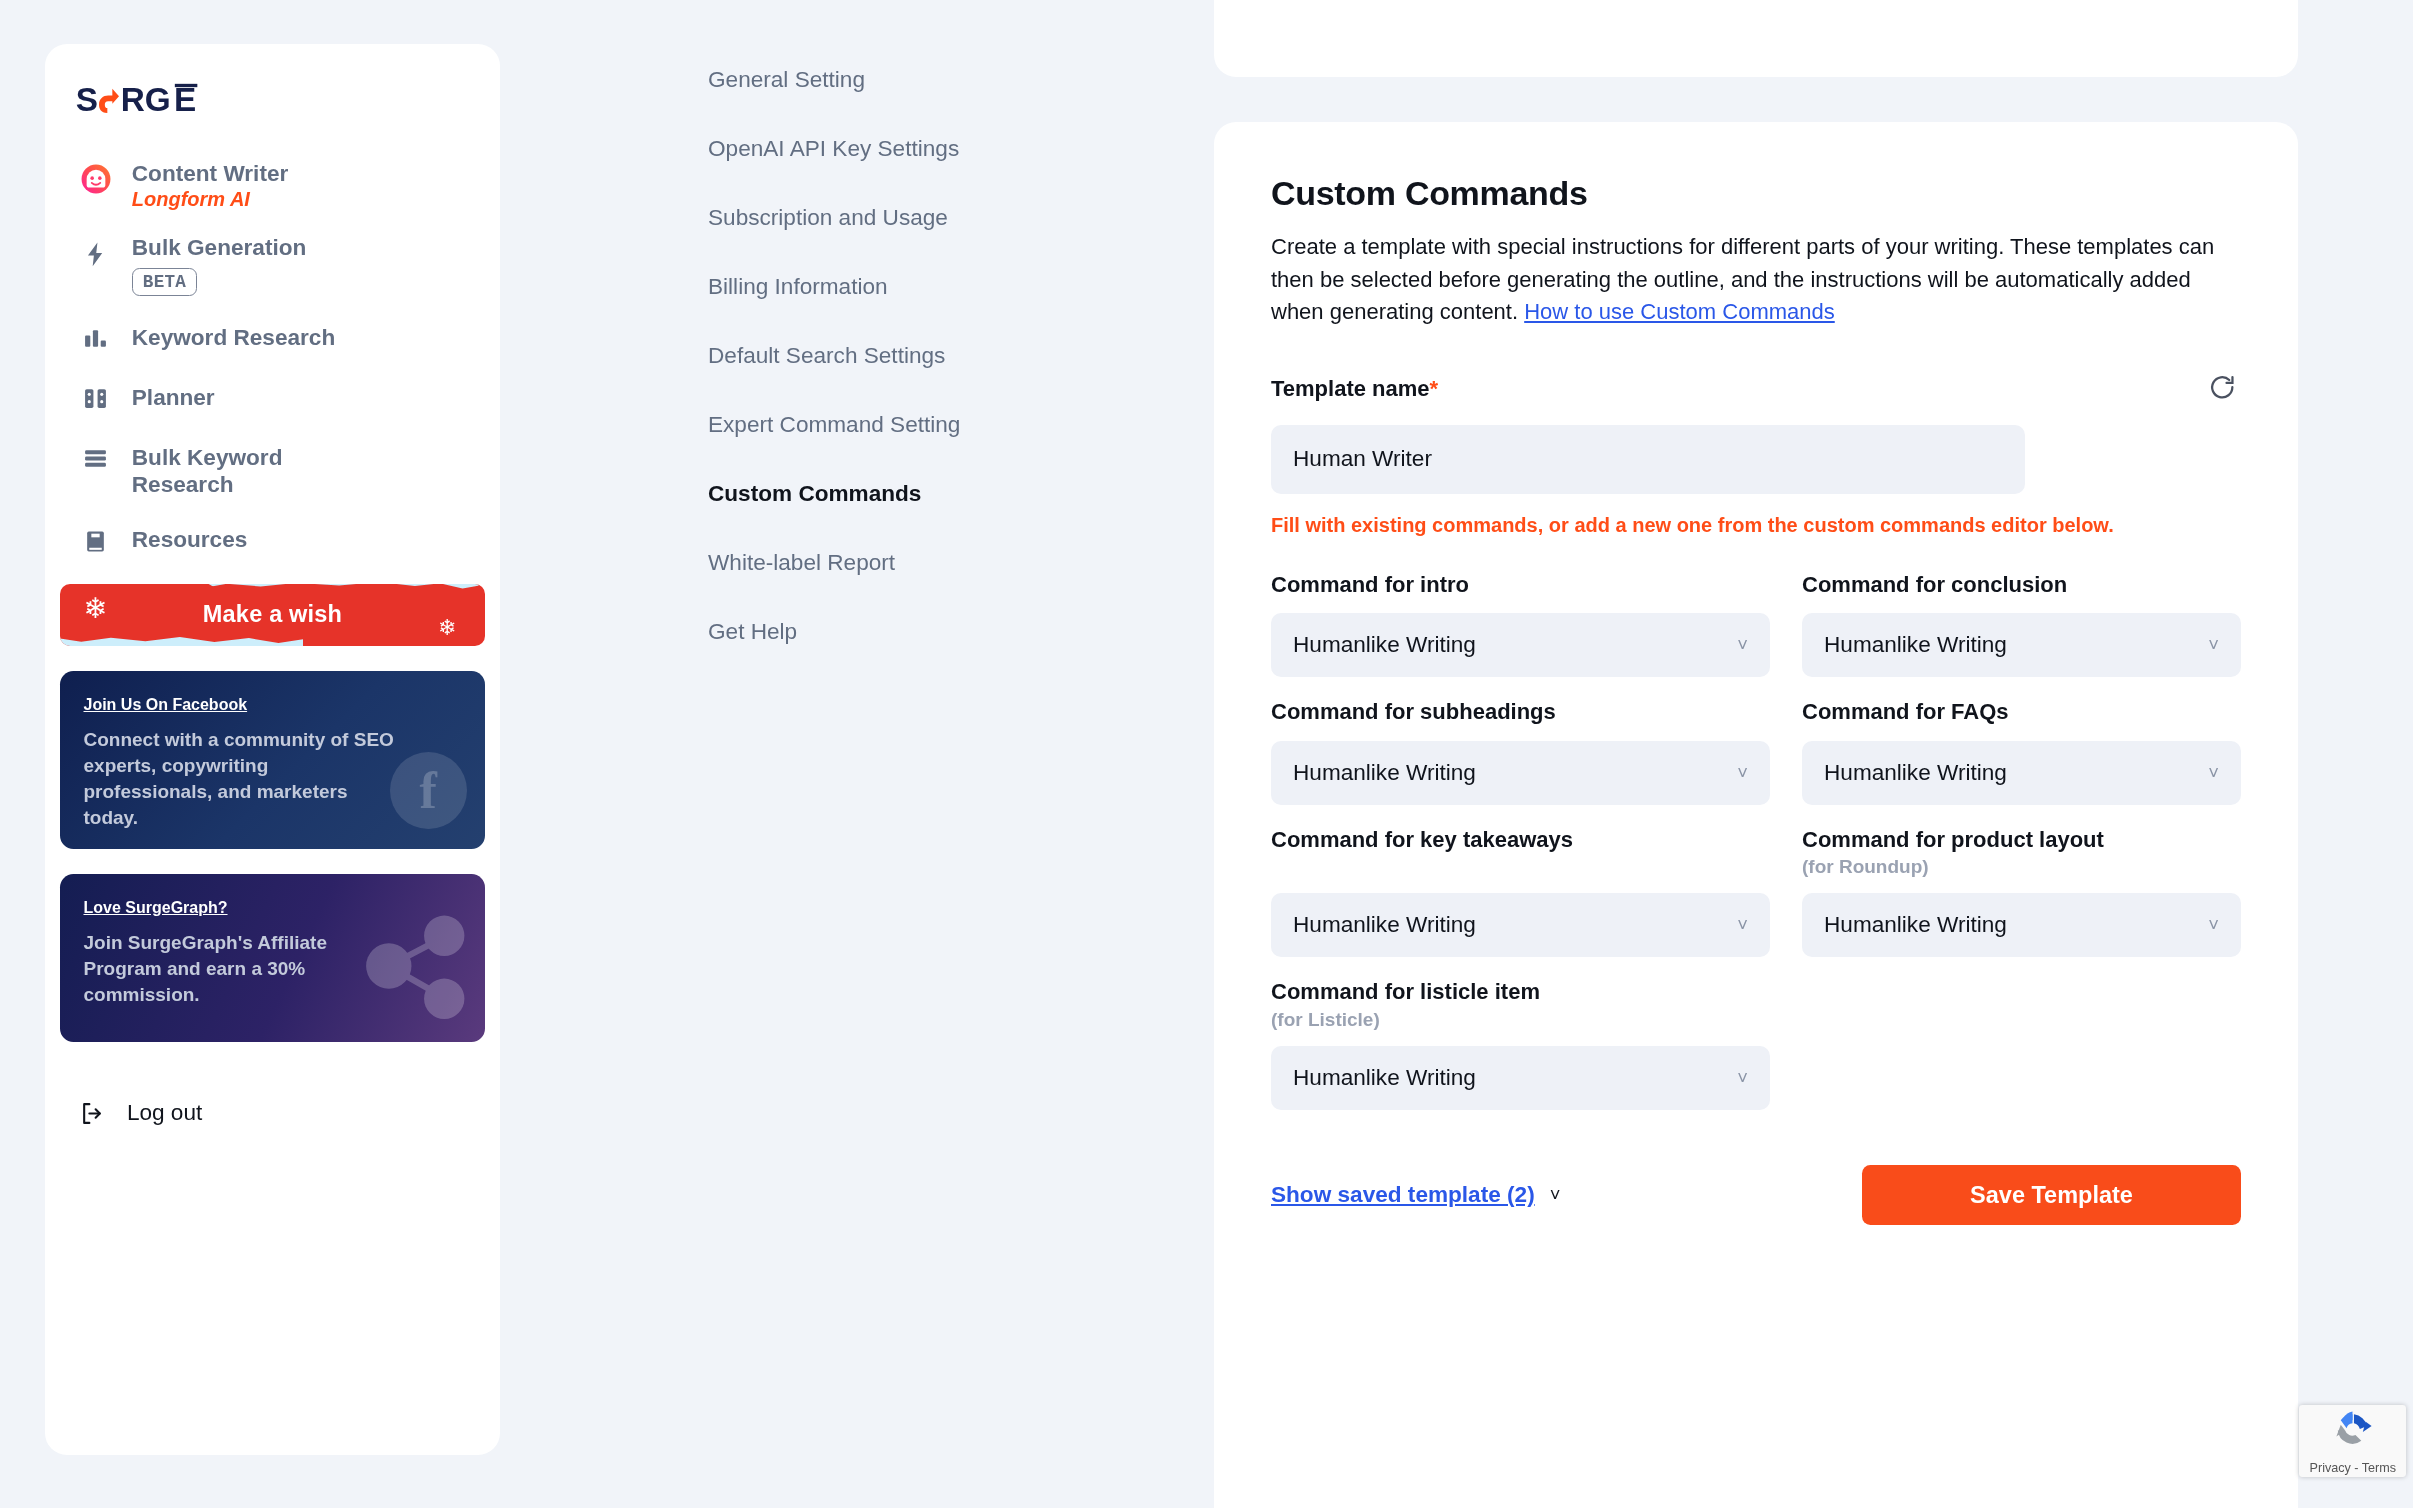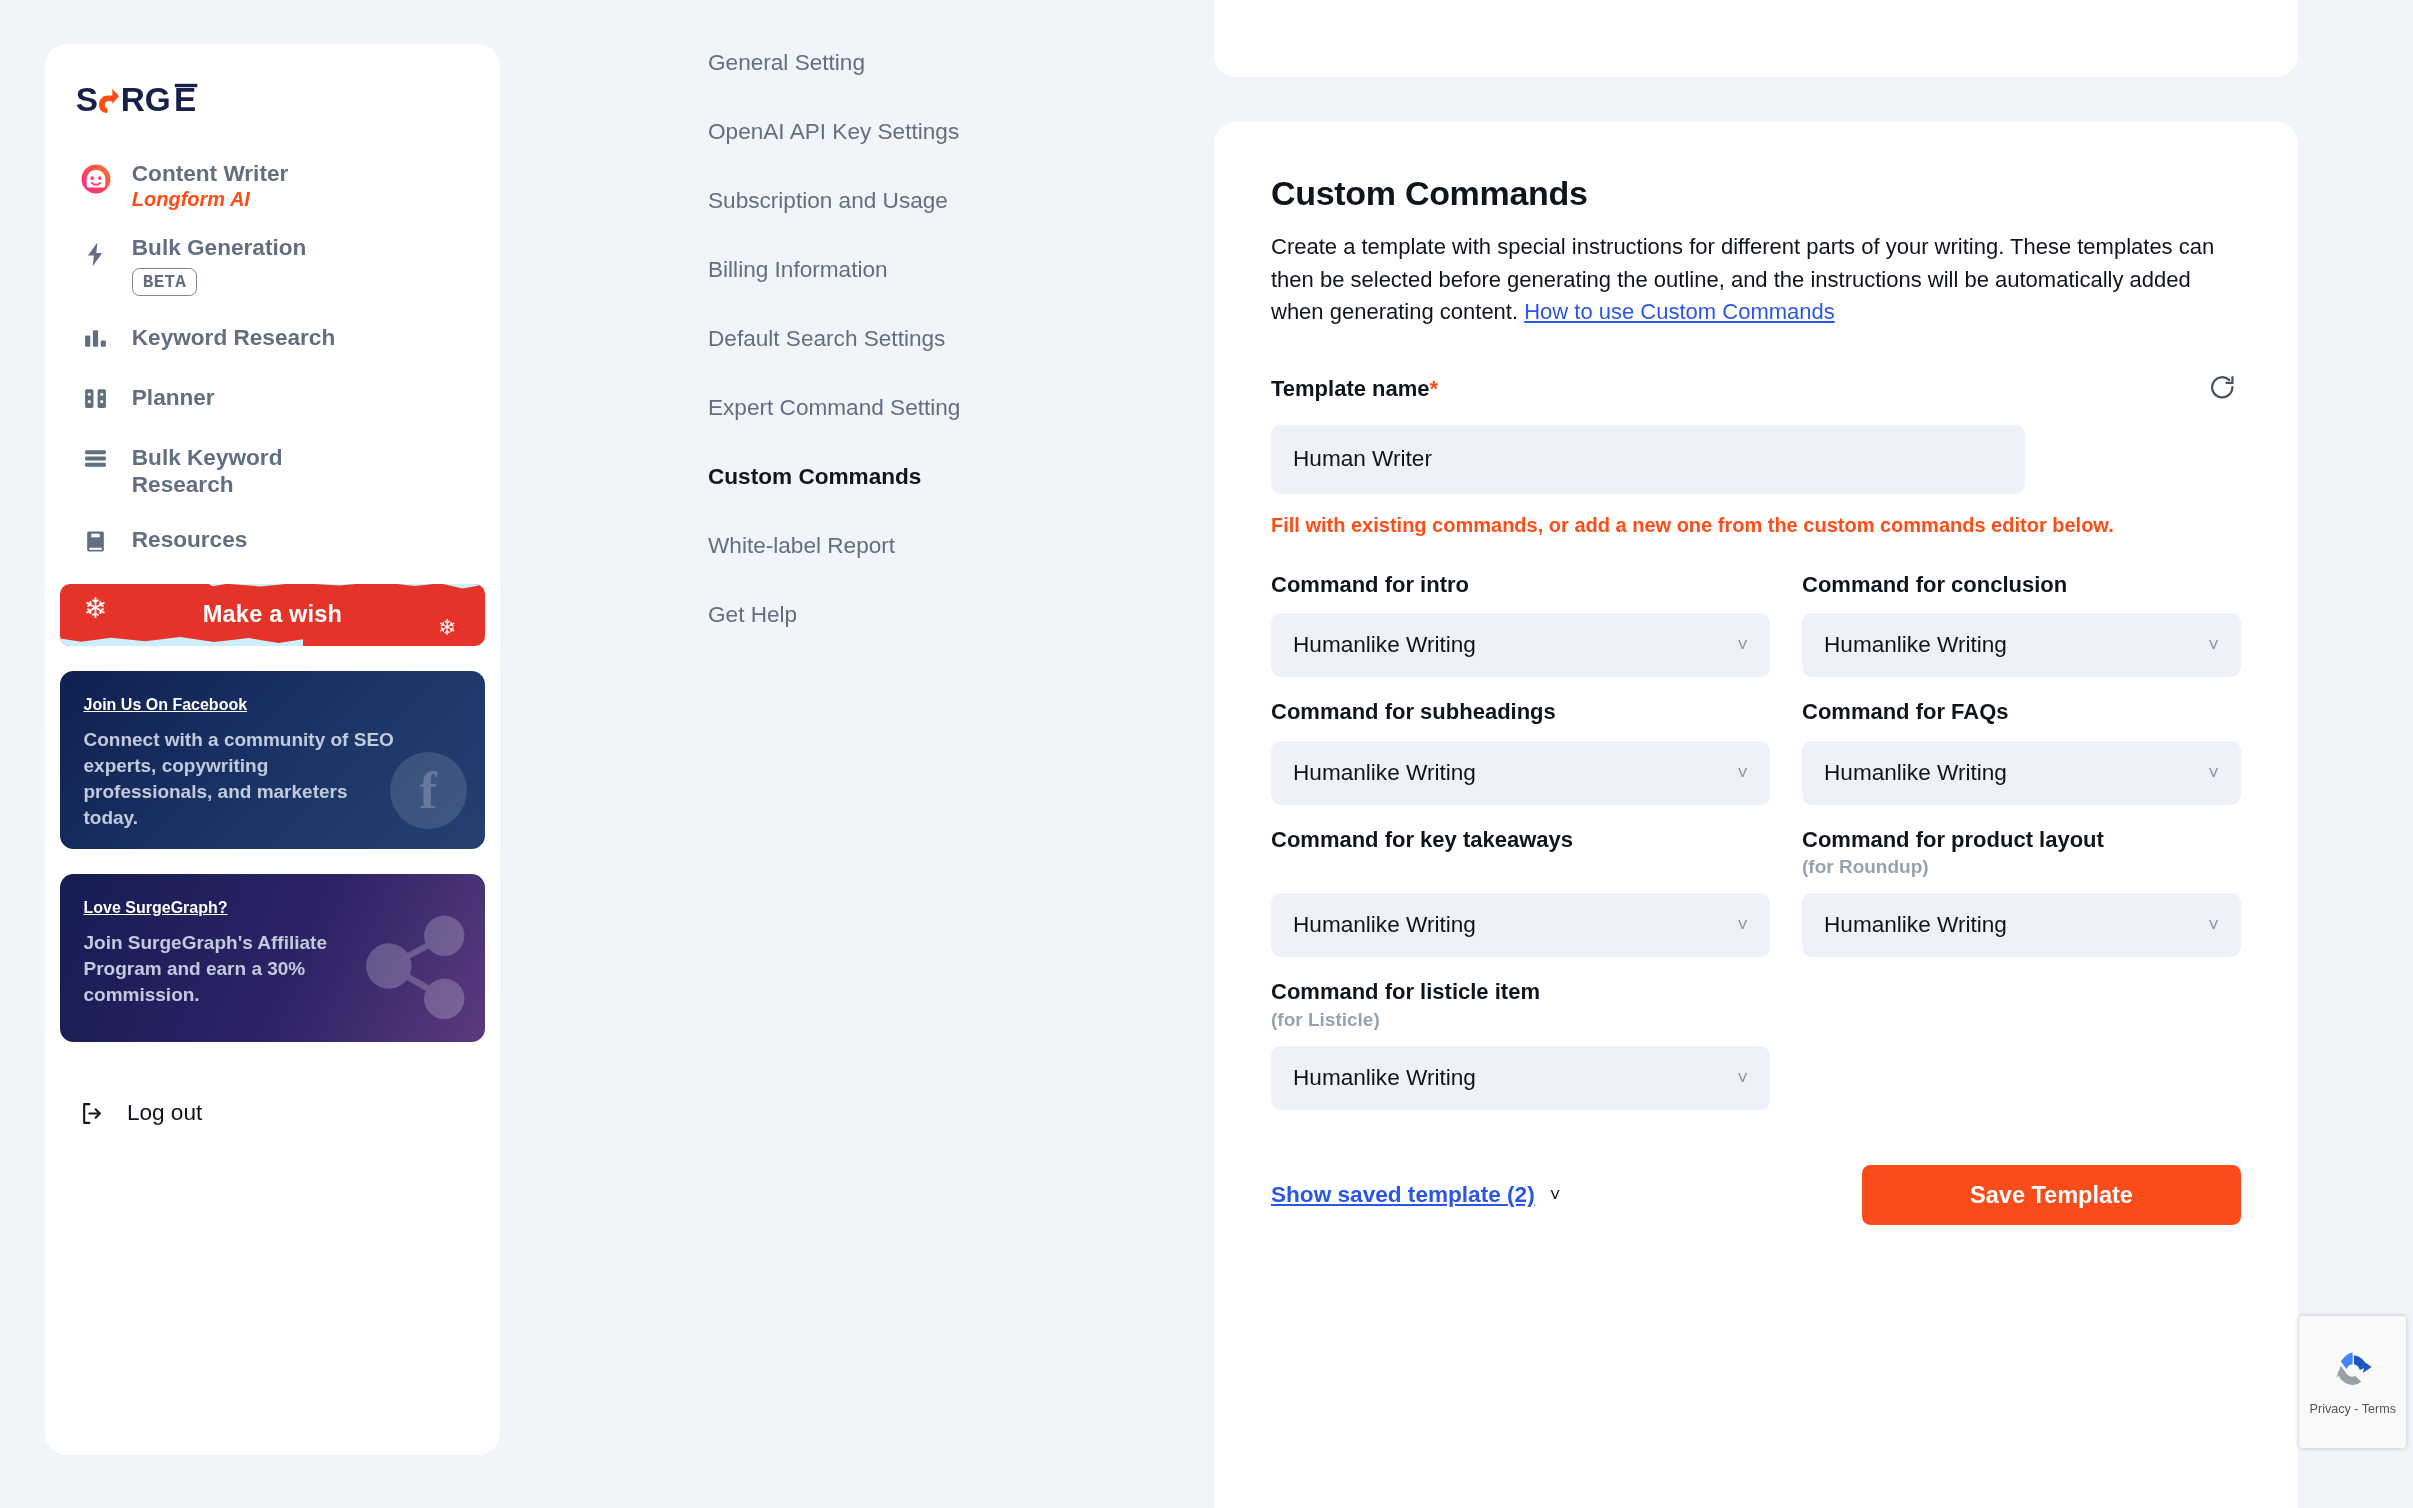--- a/index.html
+++ b/index.html
@@ -105,21 +105,21 @@
   .aff-glyph { position: absolute; right: 8.4px; bottom: 10px; z-index: 1; opacity: .22; }
 
   .logout {
     display: flex; align-items: center; gap: 20px;
     margin: 44px 15px 0; padding: 8.4px 18.4px;
     cursor: pointer;
   }
   .logout-label { font-size: 22.6px; font-weight: 400; color: #10141c; }
 
   
-  .settings-menu { position: absolute; left: 708px; top: 50px; width: 402px; }
+  .settings-menu { position: absolute; left: 708px; top: 67px; width: 402px; }
   .settings-item {
     font-size: 22.6px; color: #626e82; font-weight: 400;
     margin-bottom: 43px; cursor: pointer; white-space: nowrap;
   }
   .settings-item.active { color: #10141c; font-weight: 700; }
 
   
   .card-top {
     position: absolute; left: 1214px; top: -34px;
     width: 1084px; height: 111px;
@@ -188,22 +188,22 @@
   }
   .save-btn {
     width: 379px; height: 60px;
     background: #f94c1a; border: none; border-radius: 8.4px;
     color: #fff; font-size: 23.5px; font-weight: 700;
     cursor: pointer; font-family: "Liberation Sans", sans-serif;
   }
 
   
   .recaptcha {
-    position: absolute; right: 6.7px; bottom: 60px;
-    width: 107px; height: 132px;
+    position: absolute; right: 6.7px; bottom: 31px;
+    width: 107px; height: 72px;
     background: #f9f9f9; border-radius: 3.4px;
     box-shadow: 0 0 5px rgba(0,0,0,.22);
     display: flex; flex-direction: column; align-items: center;
     justify-content: center; gap: 3.4px;
   }
   .recaptcha-txt { font-size: 12.6px; color: #555; }
 </style>
 </head>
 <body>
 

